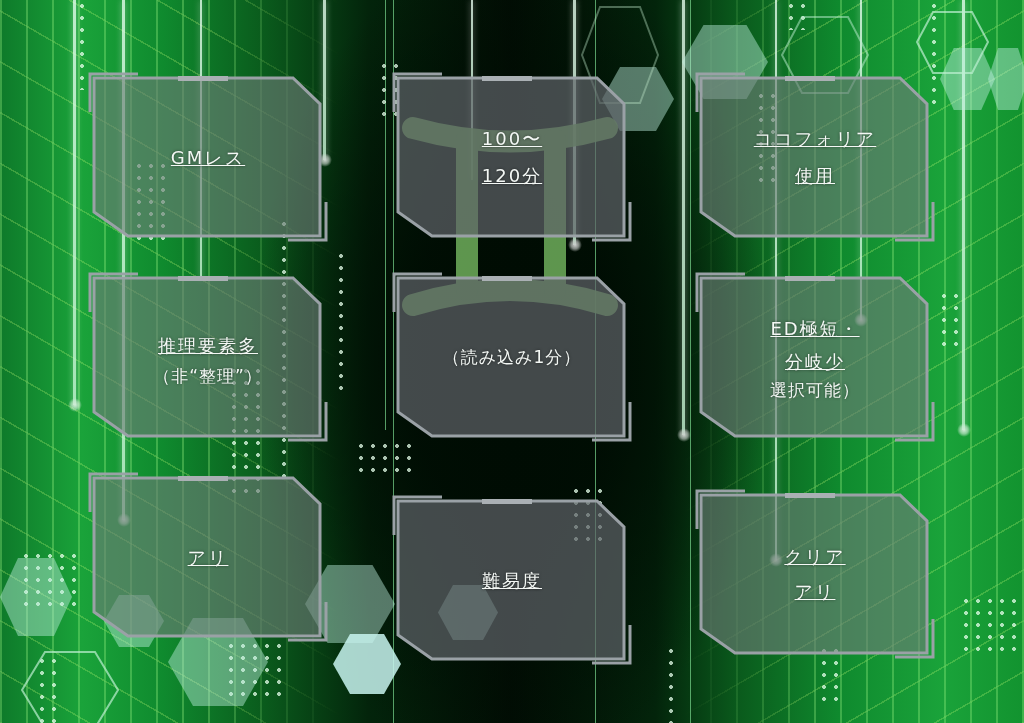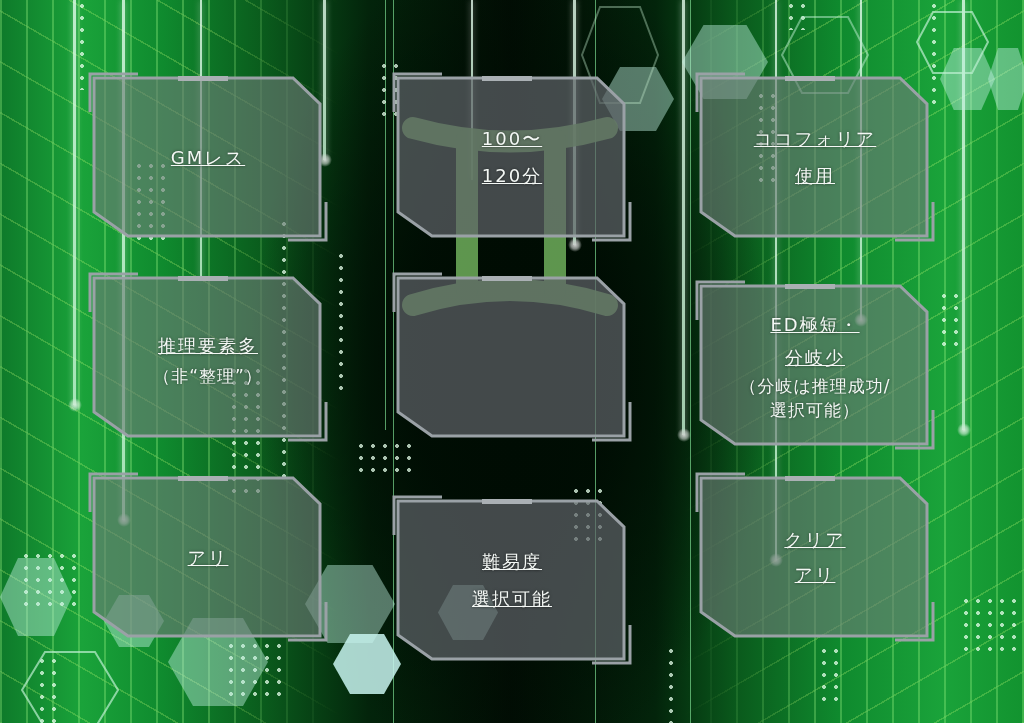--- a/index.html
+++ b/index.html
@@ -177,34 +177,34 @@
   </div>
 
   <div class="panel" style="left:392px;top:272px">
     <svg class="frame" viewBox="0 0 240 170" preserveAspectRatio="none">
       <polygon points="6,6 205,6 232,32 232,164 40,164 6,140" fill="rgba(95,100,105,0.7)" stroke="#9aa1a6" stroke-width="3"></polygon>
       <polyline points="2,40 2,2 50,2" fill="none" stroke="#9aa1a6" stroke-width="3"></polyline>
       <polyline points="238,130 238,168 200,168" fill="none" stroke="#9aa1a6" stroke-width="3"></polyline>
       <rect x="90" y="4" width="50" height="5" fill="#aab0b4"></rect>
     </svg>
     <div class="text">
-    </div>
-  </div>
-
-  <div class="panel" style="left:695px;top:280px">
+      <div class="small">（読み込み1分）</div>
+    </div>
+  </div>
+
+  <div class="panel" style="left:695px;top:272px">
     <svg class="frame" viewBox="0 0 240 170" preserveAspectRatio="none">
       <polygon points="6,6 205,6 232,32 232,164 40,164 6,140" fill="rgba(110,125,120,0.62)" stroke="#9aa1a6" stroke-width="3"></polygon>
       <polyline points="2,40 2,2 50,2" fill="none" stroke="#9aa1a6" stroke-width="3"></polyline>
       <polyline points="238,130 238,168 200,168" fill="none" stroke="#9aa1a6" stroke-width="3"></polyline>
       <rect x="90" y="4" width="50" height="5" fill="#aab0b4"></rect>
     </svg>
     <div class="text">
       <div class="big" style="line-height:33px">ED極短・</div>
       <div class="big" style="line-height:33px">分岐少</div>
-      <div class="small">（分岐は推理成功/</div>
       <div class="small">選択可能）</div>
     </div>
   </div>
 
   <div class="panel" style="left:88px;top:472px">
     <svg class="frame" viewBox="0 0 240 170" preserveAspectRatio="none">
       <polygon points="6,6 205,6 232,32 232,164 40,164 6,140" fill="rgba(110,125,120,0.62)" stroke="#9aa1a6" stroke-width="3"></polygon>
       <polyline points="2,40 2,2 50,2" fill="none" stroke="#9aa1a6" stroke-width="3"></polyline>
       <polyline points="238,130 238,168 200,168" fill="none" stroke="#9aa1a6" stroke-width="3"></polyline>
       <rect x="90" y="4" width="50" height="5" fill="#aab0b4"></rect>
@@ -216,25 +216,24 @@
 
   <div class="panel" style="left:392px;top:495px">
     <svg class="frame" viewBox="0 0 240 170" preserveAspectRatio="none">
       <polygon points="6,6 205,6 232,32 232,164 40,164 6,140" fill="rgba(95,100,105,0.7)" stroke="#9aa1a6" stroke-width="3"></polygon>
       <polyline points="2,40 2,2 50,2" fill="none" stroke="#9aa1a6" stroke-width="3"></polyline>
       <polyline points="238,130 238,168 200,168" fill="none" stroke="#9aa1a6" stroke-width="3"></polyline>
       <rect x="90" y="4" width="50" height="5" fill="#aab0b4"></rect>
     </svg>
     <div class="text">
       <div class="big">難易度</div>
-      <div class="big">選択可能</div>
-    </div>
-  </div>
-
-  <div class="panel" style="left:695px;top:472px">
+    </div>
+  </div>
+
+  <div class="panel" style="left:695px;top:489px">
     <svg class="frame" viewBox="0 0 240 170" preserveAspectRatio="none">
       <polygon points="6,6 205,6 232,32 232,164 40,164 6,140" fill="rgba(110,125,120,0.62)" stroke="#9aa1a6" stroke-width="3"></polygon>
       <polyline points="2,40 2,2 50,2" fill="none" stroke="#9aa1a6" stroke-width="3"></polyline>
       <polyline points="238,130 238,168 200,168" fill="none" stroke="#9aa1a6" stroke-width="3"></polyline>
       <rect x="90" y="4" width="50" height="5" fill="#aab0b4"></rect>
     </svg>
     <div class="text">
       <div class="big" style="line-height:35px">クリア</div>
       <div class="big" style="line-height:35px">アリ</div>
     </div>

